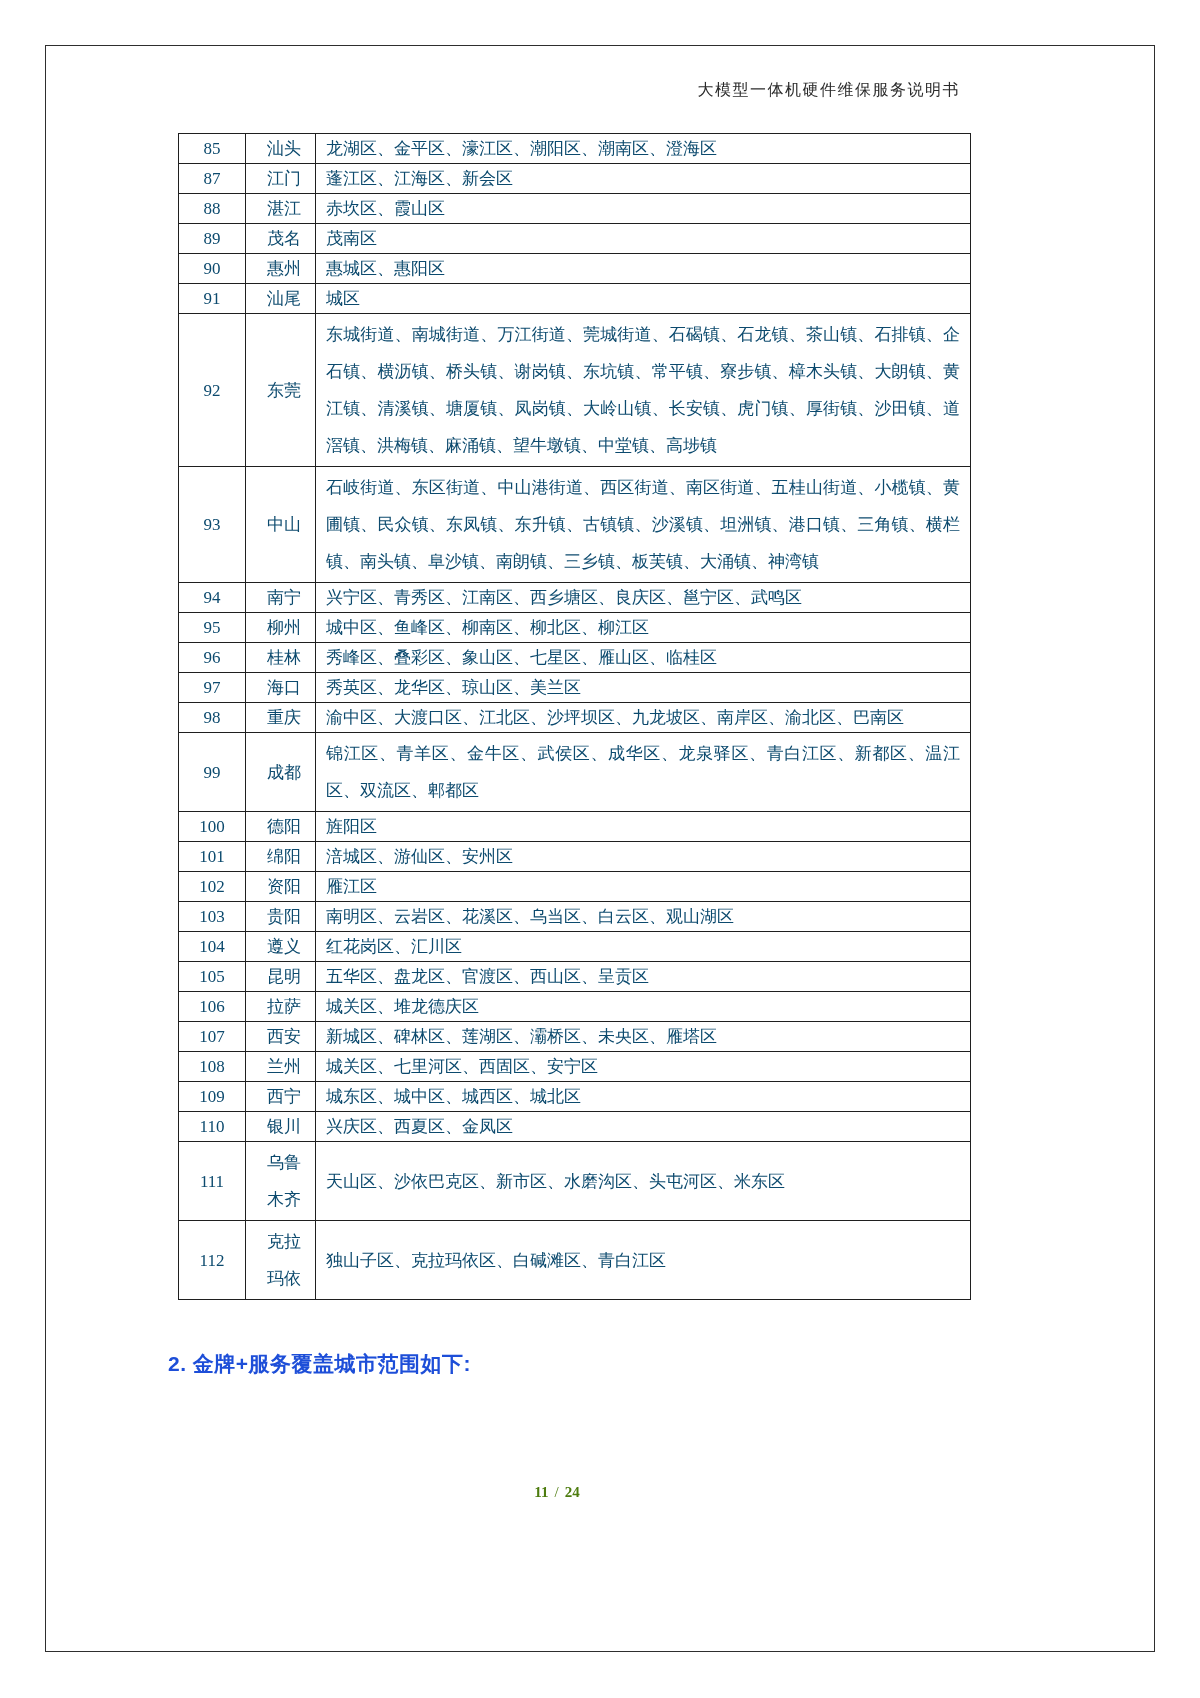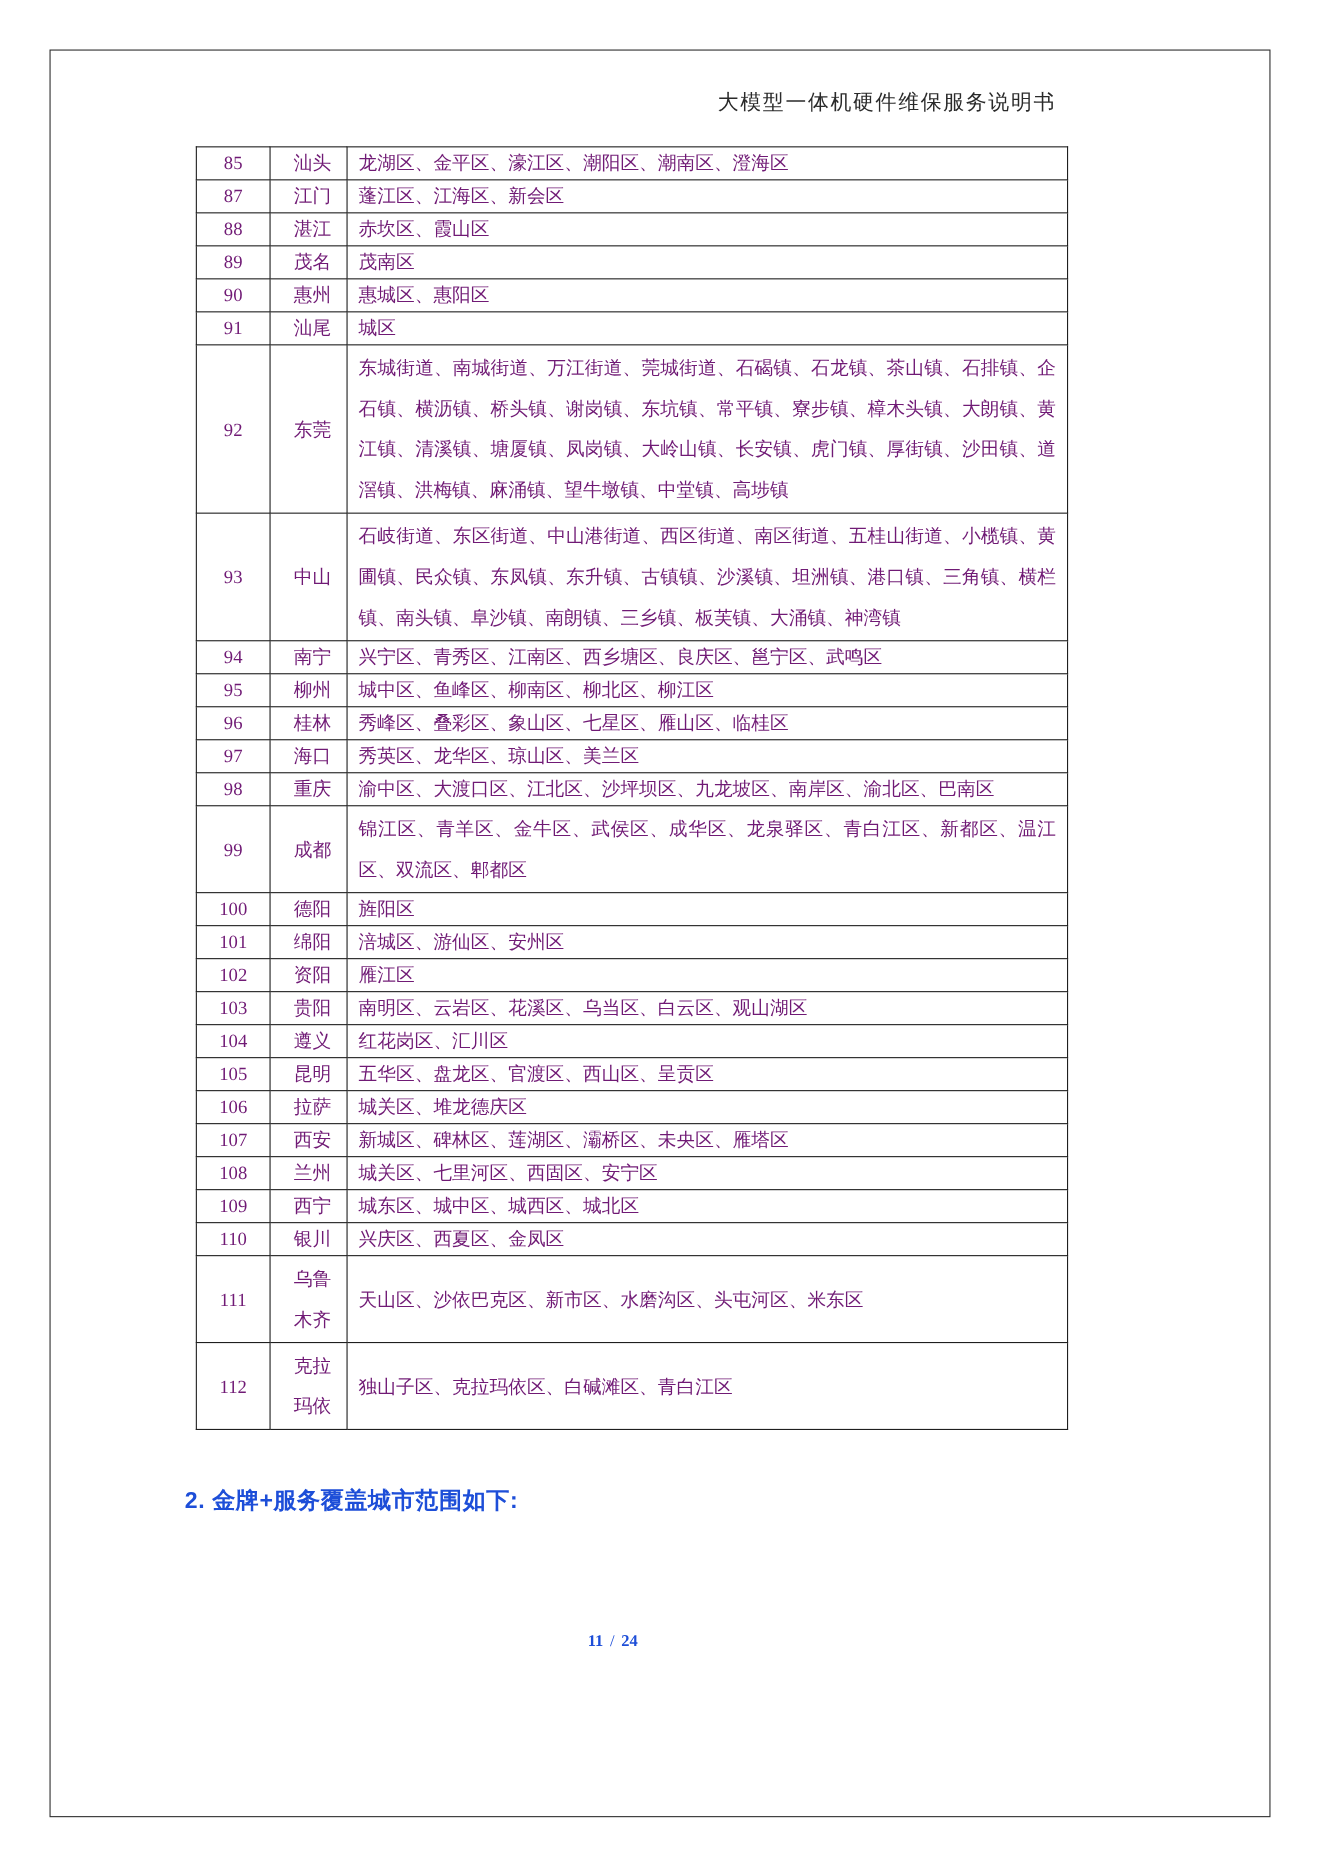--- a/index.html
+++ b/index.html
@@ -15,33 +15,33 @@
   .page-border {
     position: absolute;
     left: 45px; top: 45px;
     width: 1108px; height: 1605px;
     border: 1px solid #2e2e2e;
   }
   .doc-header {
     position: absolute;
     top: 80px; left: 500px; width: 460px;
     text-align: right;
-    font-size: 19px;
+    font-size: 16px;
     letter-spacing: 1.5px;
     color: #2a2a2a;
     font-family: "Liberation Serif", serif;
   }
   table.city-table {
     position: absolute;
     left: 178px; top: 133px;
     width: 792px;
     border-collapse: collapse;
     table-layout: fixed;
     font-size: 17px;
-    color: #701a75;
+    color: #0c4a6e;
   }
   .city-table col.c-num  { width: 67px; }
   .city-table col.c-city { width: 70px; }
   .city-table col.c-dist { width: 655px; }
   .city-table td {
     border: 1.5px solid #1f1f1f;
     vertical-align: middle;
     line-height: 29px;
     padding: 0;
   }
@@ -68,21 +68,21 @@
     font-weight: bold;
     color: #1d4ed8;
     letter-spacing: 0.5px;
     font-family: "Liberation Sans", sans-serif;
   }
   .page-footer {
     position: absolute;
     top: 1484px; left: 0; width: 1114px;
     text-align: center;
     font-size: 15px;
-    color: #1d4ed8;
+    color: #4d7c0f;
     font-family: "Liberation Serif", serif;
   }
   .page-footer .pg { font-weight: bold; }
   .page-footer .sep { font-weight: normal; padding: 0 6px; }
 </style>
 </head>
 <body>
 
 <div class="page">
 

